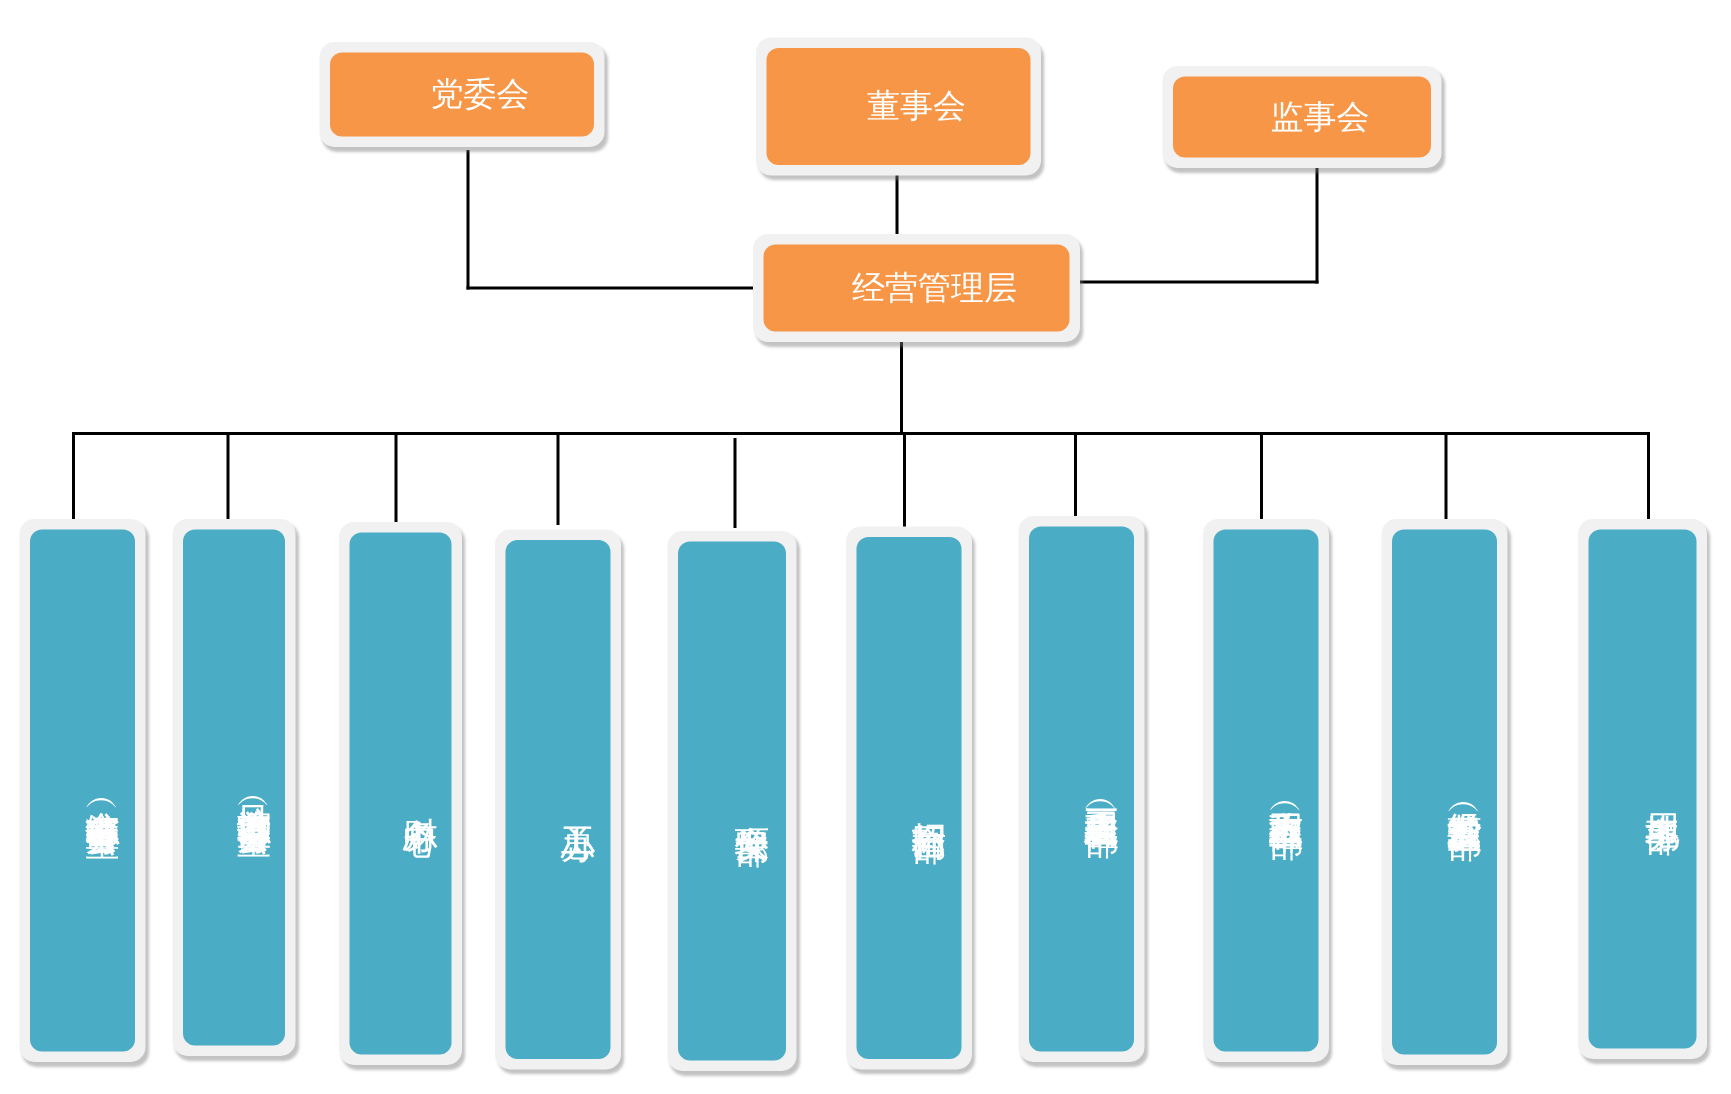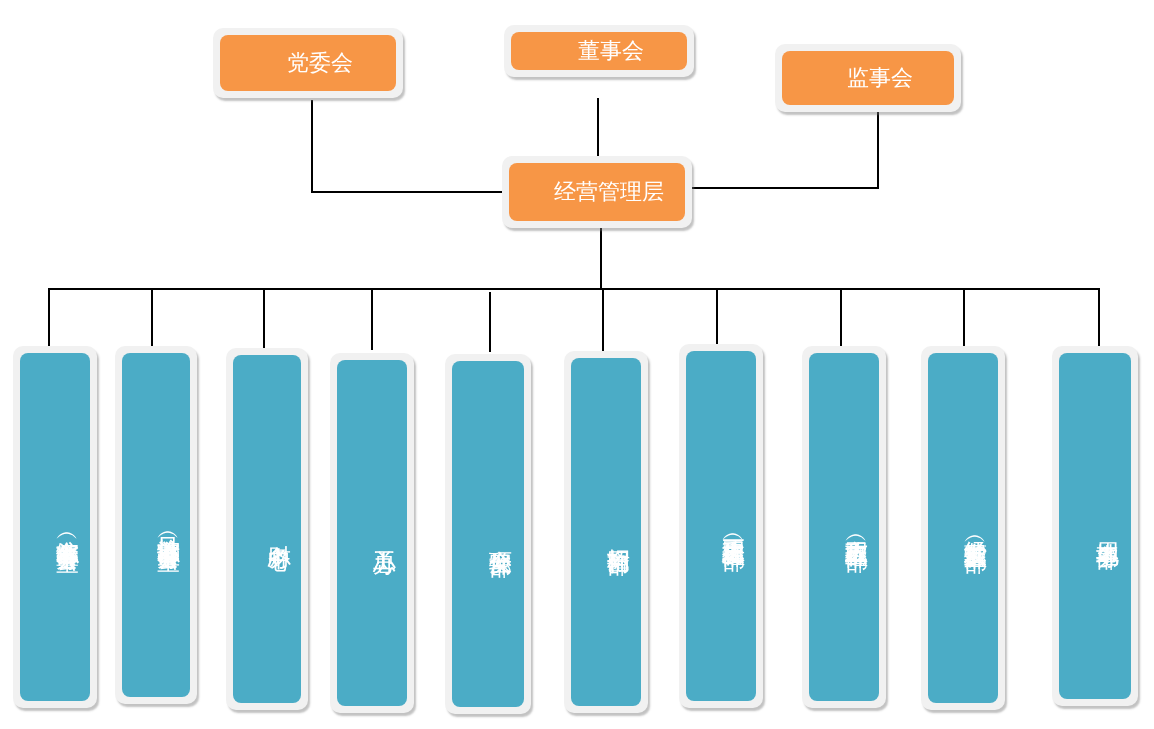--- a/index.html
+++ b/index.html
@@ -34,32 +34,32 @@
 <div class="line" style="left:716px;top:288px;width:2px;height:58px;"></div>
 <div class="line" style="left:840px;top:288px;width:2px;height:60px;"></div>
 <div class="line" style="left:963px;top:288px;width:2px;height:60px;"></div>
 <div class="line" style="left:1098px;top:288px;width:2px;height:60px;"></div>
 
 <div class="frame orange" style="left:213px;top:28px;width:190px;height:70px;">
   <div class="box">
       <span>党委会</span>
     </div>
 </div>
-<div class="frame orange" style="left:504px;top:25px;width:190px;height:52px;text-align:center;">
+<div class="frame orange" style="left:504px;top:25px;width:190px;height:92px;text-align:center;">
   <div class="box">
       <span>董事会</span>
     </div>
 </div>
 <div class="frame orange" style="left:775px;top:28px;width:186px;height:68px;margin-top:16px;">
   <div class="box">
       <span>监事会</span>
     </div>
 </div>
 
-<div class="frame orange" style="left:502px;top:156px;width:190px;height:72px;text-align:right;">
+<div class="frame orange" style="left:502px;top:156px;width:218px;height:72px;text-align:right;">
   <div class="box">
       <span>经营管理层</span>
     </div>
 </div>
 
 <div class="frame teal" style="left:13px;top:346px;width:84px;height:362px;">
   <div class="box">
       <span class="vtext">综合部（董事会办公室）</span>
     </div>
 </div>

